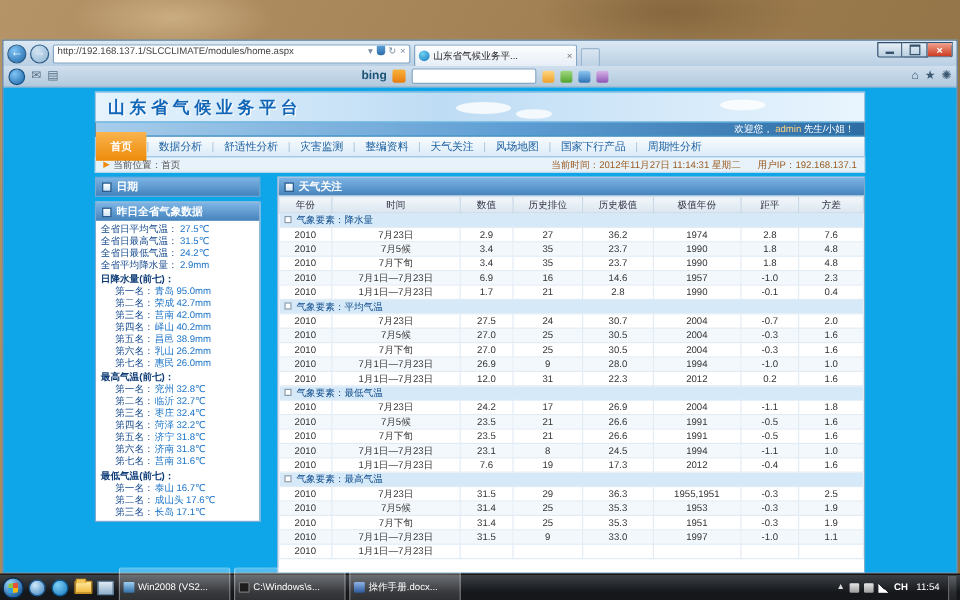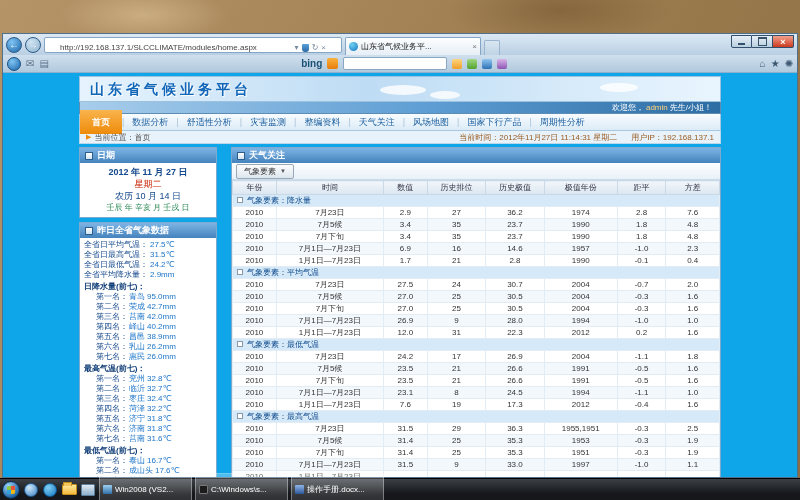--- a/index.html
+++ b/index.html
@@ -9,22 +9,22 @@
     radial-gradient(120px 40px at 18% 3%,rgba(255,230,190,.35),transparent 70%),
     radial-gradient(160px 50px at 70% 2%,rgba(90,60,30,.35),transparent 70%)}
   
   .browser{position:absolute;left:2px;right:2px;top:33px;bottom:22px;border:1px solid #51708c;background:#b9cfe3;
     box-shadow:inset 0 0 0 1px rgba(255,255,255,.45)}
   .addr-row{height:21px;display:flex;align-items:center;gap:3px;padding:0 3px;background:linear-gradient(#dce9f4,#b9cfe3)}
   .nav-circle{width:16px;height:16px;border-radius:50%;border:1px solid #2d5b87;display:flex;align-items:center;justify-content:center;
     font-size:10px;color:#fff;flex:none}
   .back{background:radial-gradient(circle at 35% 30%,#7fc4f4,#1c66a8)}
   .fwd{background:radial-gradient(circle at 35% 30%,#cfe4f2,#8fb3cf);color:#eef}
-  .url-box{flex:0 0 298px;height:16px;background:#fff;border:1px solid #84a5c4;border-radius:2px;display:flex;align-items:flex-end;
-    padding:0 15px;font-size:8px;color:#444;overflow:hidden}
+  .url-box{flex:0 0 298px;height:16px;background:#fff;border:1px solid #84a5c4;border-radius:2px;display:flex;align-items:flex-start;
+    padding:0 3px;font-size:8px;color:#444;overflow:hidden}
   .url-text{flex:1;white-space:nowrap;overflow:hidden}
   .url-ic{flex:none;color:#7a8da0;font-size:8px;margin-left:3px}
   .shield{width:7px;height:8px;background:linear-gradient(#5aa0d8,#2c6ca8);border-radius:1px 1px 3px 3px;flex:none;margin-left:3px}
   .tab{align-self:flex-end;width:136px;height:18px;background:linear-gradient(#fdfeff,#e6eef6);border:1px solid #84a5c4;border-bottom:none;
     border-radius:2px 2px 0 0;display:flex;align-items:center;gap:3px;padding:0 3px;font-size:8px;color:#222;overflow:hidden}
   .favicon{width:9px;height:9px;border-radius:50%;background:radial-gradient(circle at 35% 30%,#6fd0f2,#1577c0);flex:none}
   .tab-title{flex:1;white-space:nowrap;overflow:hidden}
   .tab-x{flex:none;color:#777;font-size:8px}
   .newtab{align-self:flex-end;width:16px;height:15px;background:linear-gradient(#d9e6f1,#bed3e5);border:1px solid #9ab5cd;border-bottom:none;border-radius:2px 2px 0 0}
   .addr-sp{flex:1}
@@ -218,26 +218,20 @@
         </div>
 
         <div class="pg-body">
 
           <div class="sidebar">
             <div class="panel">
               <div class="panel-hd">
                 <span class="panel-ico"></span>
                 <span>日期</span>
               </div>
-              <div class="date-body">
-                <div class="dt1">2012 年 11 月 27 日</div>
-                <div class="dt2">星期二</div>
-                <div class="dt3">农历 10 月 14 日</div>
-                <div class="dt4">壬辰 年 辛亥 月 壬戌 日</div>
-              </div>
             </div>
             <div class="panel">
               <div class="panel-hd">
                 <span class="panel-ico"></span>
                 <span>昨日全省气象数据</span>
               </div>
               <div class="wx-body">
                   <div class="stat">
                     <span class="stat-lb">全省日平均气温：</span>
                     <span class="stat-val">27.5℃</span>
@@ -344,26 +338,20 @@
                   </div>
                 </div>
             </div>
           </div>
 
           <div class="main-col">
             <div class="main-panel">
               <div class="panel-hd">
                 <span class="panel-ico"></span>
                 <span>天气关注</span>
-              </div>
-              <div class="filter-bar">
-                <div class="filter-btn">
-                  <span>气象要素</span>
-                  <span class="chev">▼</span>
-                </div>
               </div>
               <table>
                 <colgroup>
                   <col style="width:9%">
                     <col style="width:22%">
                     <col style="width:9%">
                     <col style="width:12%">
                   <col style="width:12%">
                     <col style="width:15%">
                     <col style="width:10%">
@@ -627,15 +615,24 @@
         </div>
         <div class="task-btn">
           <span class="task-ico ti2"></span>
           <span class="task-lb">C:\Windows\s...</span>
         </div>
         <div class="task-btn">
           <span class="task-ico ti4"></span>
           <span class="task-lb">操作手册.docx...</span>
         </div>
       </div>
+    <div class="tray">
+      <span class="tray-up">▲</span>
+      <span class="tray-ico"></span>
+      <span class="tray-ico"></span>
+      <span class="tray-net"></span>
+      <span class="lang">CH</span>
+      <span class="clock">11:54</span>
+      <span class="show-desktop"></span>
+    </div>
   </div>
 
 </div>
 
 </body></html>

